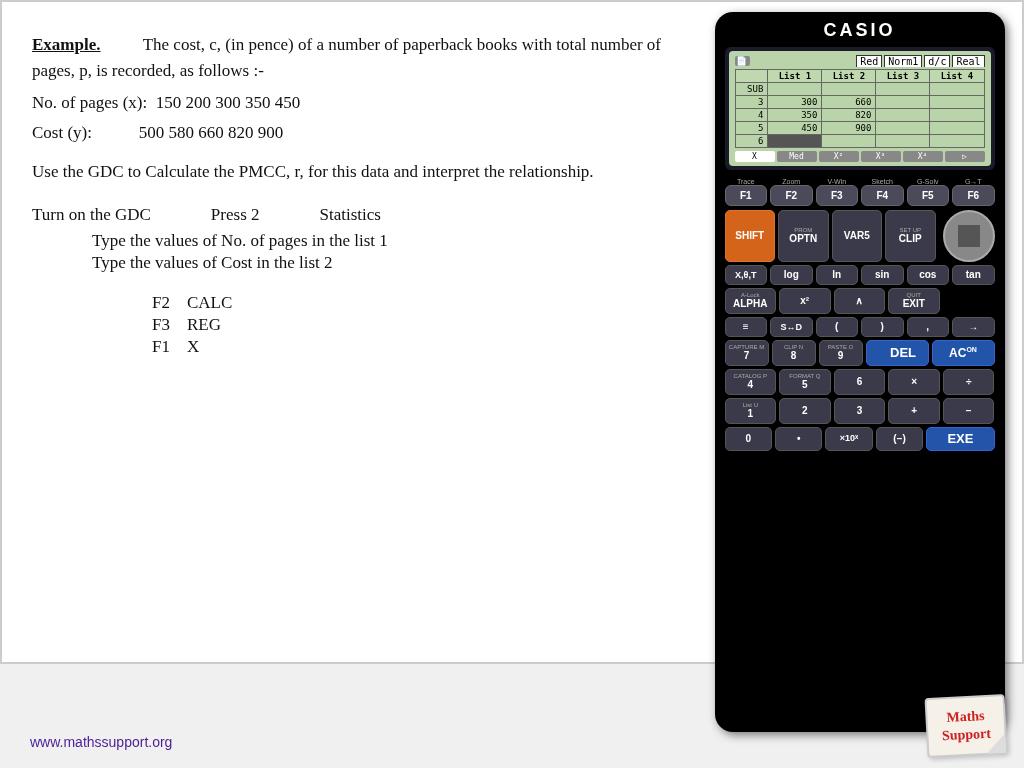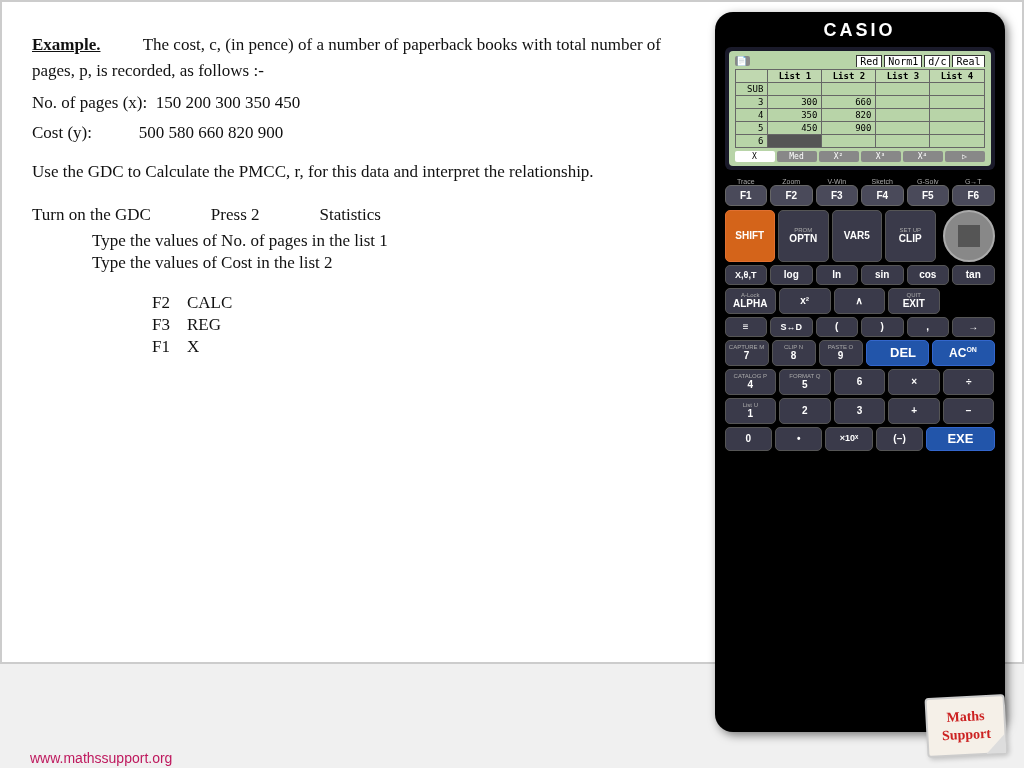--- a/index.html
+++ b/index.html
@@ -58,23 +58,23 @@
     .instructions .indent1 {
       padding-left: 60px;
       margin-bottom: 2px;
     }
     .instructions .indent2 {
       padding-left: 120px;
       margin-bottom: 2px;
     }
     .footer-url {
       position: absolute;
-      bottom: 2px;
+      bottom: 18px;
       left: 30px;
-      color: #be185d;
+      color: #4c1d95;
       font-size: 14px;
       font-family: Arial, sans-serif;
     }
     
     .right-panel {
       width: 320px;
       padding: 10px 15px 10px 10px;
       display: flex;
       align-items: flex-start;
       justify-content: center;

